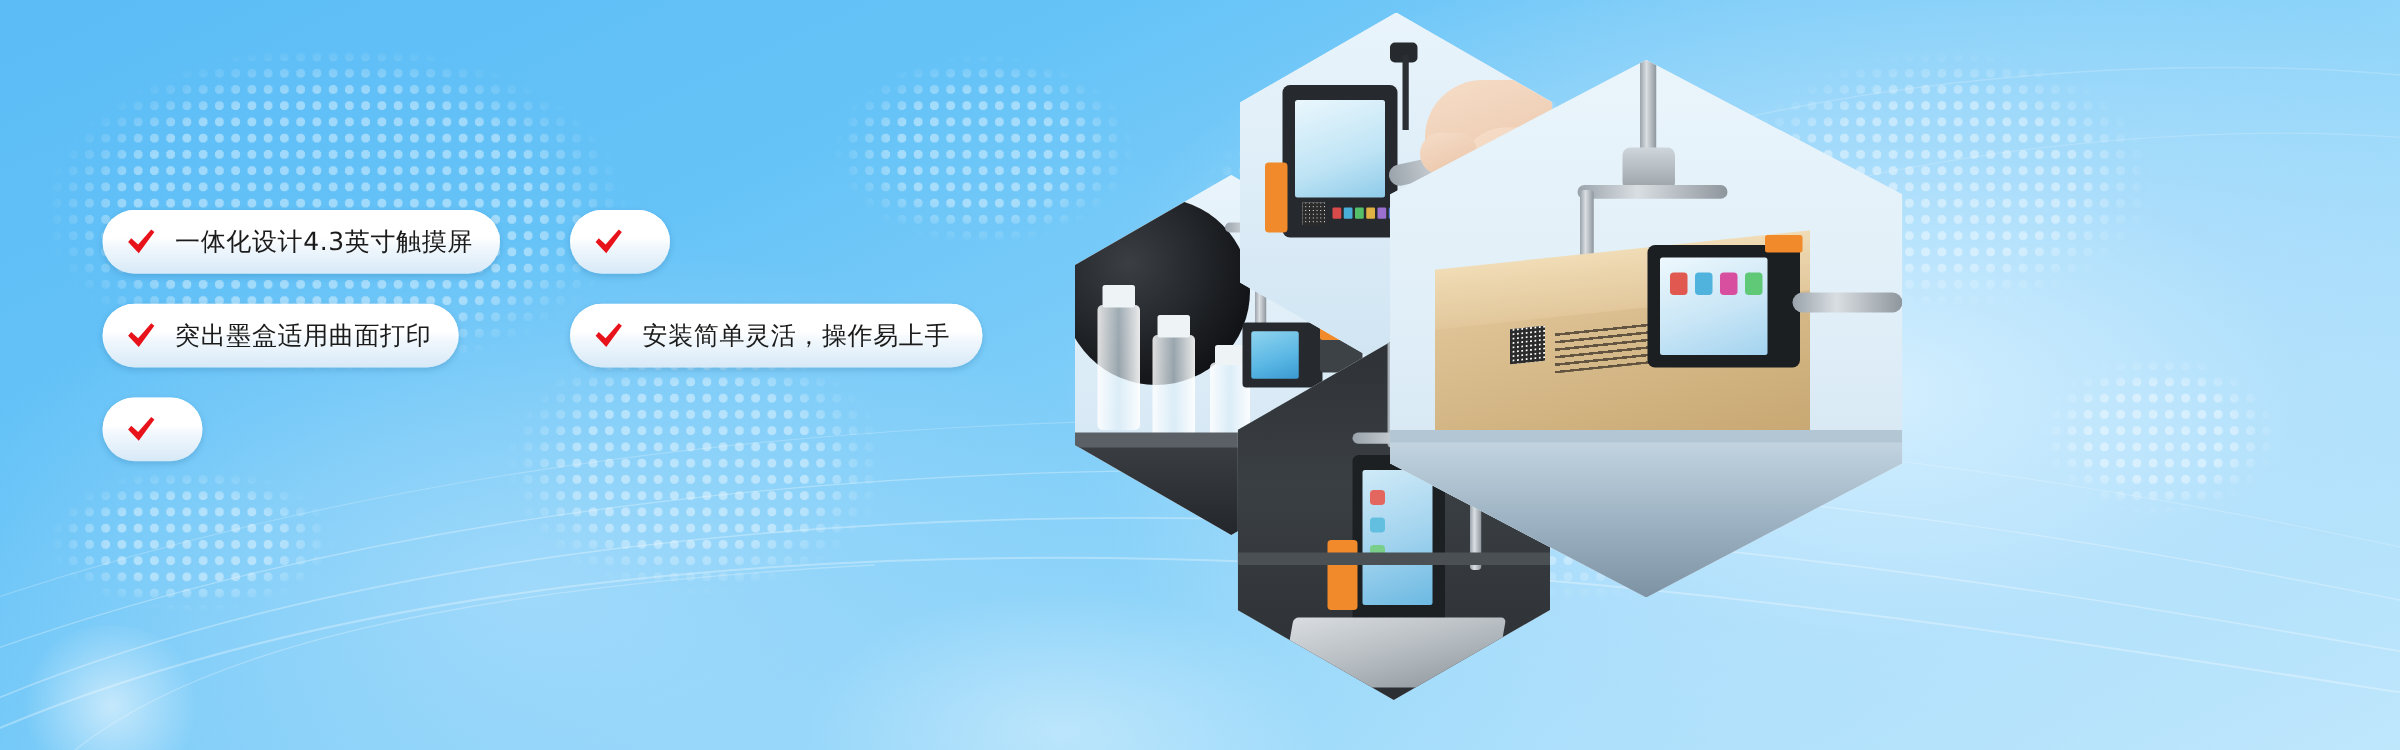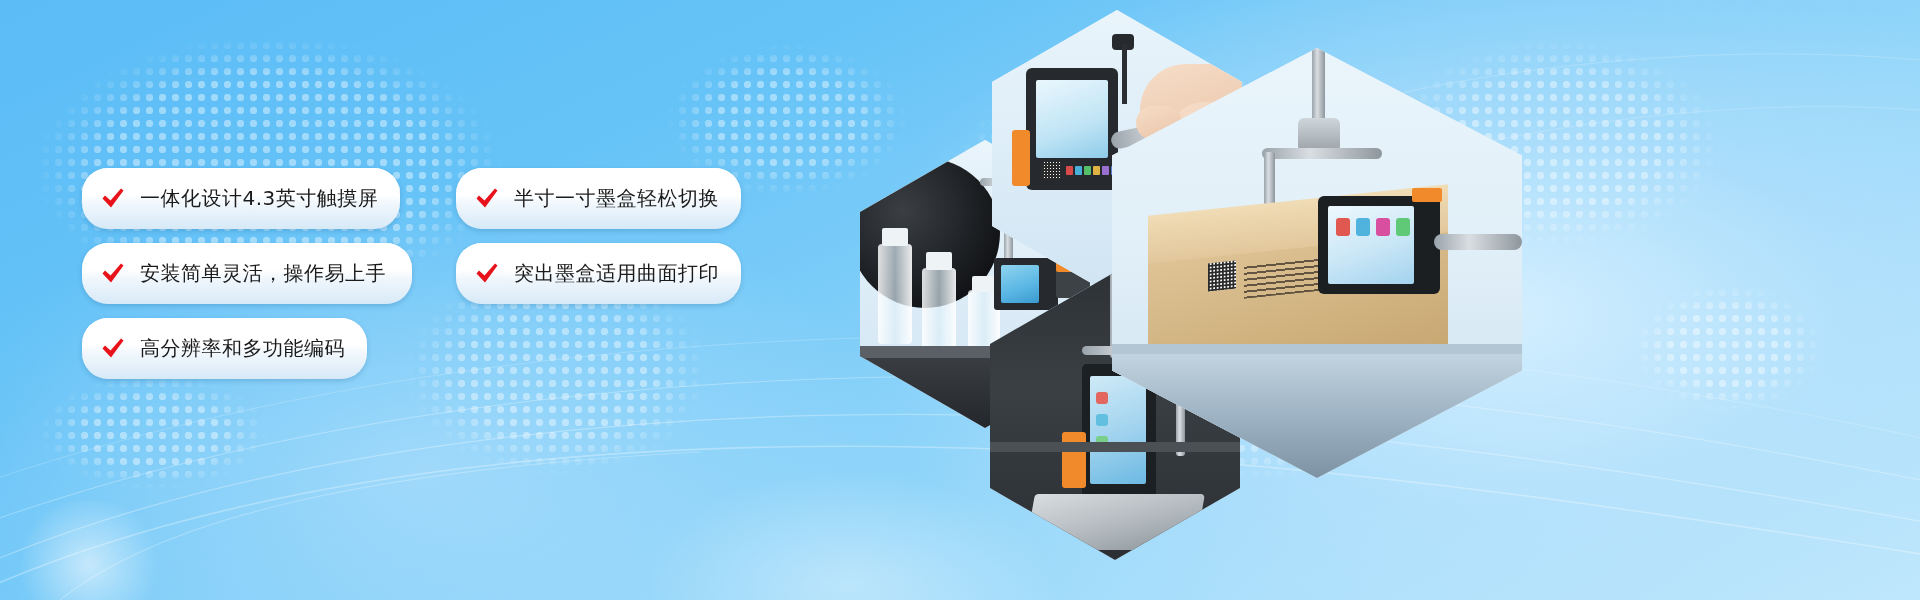--- a/index.html
+++ b/index.html
@@ -78,21 +78,21 @@
     grid-template-columns:370px 370px;
     column-gap:-10px;
     grid-auto-rows:51px;
     row-gap:24px;
   }
   #features > .pill:nth-child(odd)  { justify-self:start; }
   #features > .pill:nth-child(even) { justify-self:start; margin-left:4px; }
 
   .pill {
     display:flex; align-items:center;
-    height:61px;
+    height:51px;
     padding:0 22px 0 18px;
     border-radius:26px;
     background:linear-gradient(180deg,#ffffff 0%,#ffffff 44%,#f2f8fd 56%,#d7e9f7 100%);
     box-shadow:
       0 2px 5px rgba(20,80,130,0.22),
       inset 0 1px 0 rgba(255,255,255,0.95);
     white-space:nowrap;
   }
   .pill .check {
     width:26px; height:26px; flex:0 0 26px;
@@ -176,42 +176,40 @@
         <path d="M2.5 12.5 L5 9.5 L10.5 14.5 L21 2.5 L23.5 4.5 L11 21.5 Z" fill="#e8131a"></path>
       </svg>
       <span class="ptext">一体化设计4.3英寸触摸屏</span>
     </div>
 
 
     <div class="pill">
       <svg class="check" viewBox="0 0 26 26">
         <path d="M2.5 12.5 L5 9.5 L10.5 14.5 L21 2.5 L23.5 4.5 L11 21.5 Z" fill="#e8131a"></path>
       </svg>
-      <span class="ptext">半寸一寸墨盒轻松切换</span>
+    </div>
+
+    <div class="pill">
+      <svg class="check" viewBox="0 0 26 26">
+        <path d="M2.5 12.5 L5 9.5 L10.5 14.5 L21 2.5 L23.5 4.5 L11 21.5 Z" fill="#e8131a"></path>
+      </svg>
+      <span class="ptext">突出墨盒适用曲面打印</span>
     </div>
 
     <div class="pill wide">
       <svg class="check" viewBox="0 0 26 26">
         <path d="M2.5 12.5 L5 9.5 L10.5 14.5 L21 2.5 L23.5 4.5 L11 21.5 Z" fill="#e8131a"></path>
       </svg>
       <span class="ptext">安装简单灵活，操作易上手</span>
     </div>
 
     <div class="pill">
       <svg class="check" viewBox="0 0 26 26">
         <path d="M2.5 12.5 L5 9.5 L10.5 14.5 L21 2.5 L23.5 4.5 L11 21.5 Z" fill="#e8131a"></path>
       </svg>
-      <span class="ptext">突出墨盒适用曲面打印</span>
-    </div>
-
-    <div class="pill">
-      <svg class="check" viewBox="0 0 26 26">
-        <path d="M2.5 12.5 L5 9.5 L10.5 14.5 L21 2.5 L23.5 4.5 L11 21.5 Z" fill="#e8131a"></path>
-      </svg>
-      <span class="ptext">高分辨率和多功能编码</span>
     </div>
 
   </div>
 
   <div id="hexes">
 
     <div class="hex" id="hex-bottles">
       <div class="inner">
         <div class="sky"></div>
         <div style="position:absolute;left:-10px;top:18px;width:150px;height:150px;border-radius:50%;background:radial-gradient(circle at 35% 35%,#3b3f44,#111316 75%);"></div>

